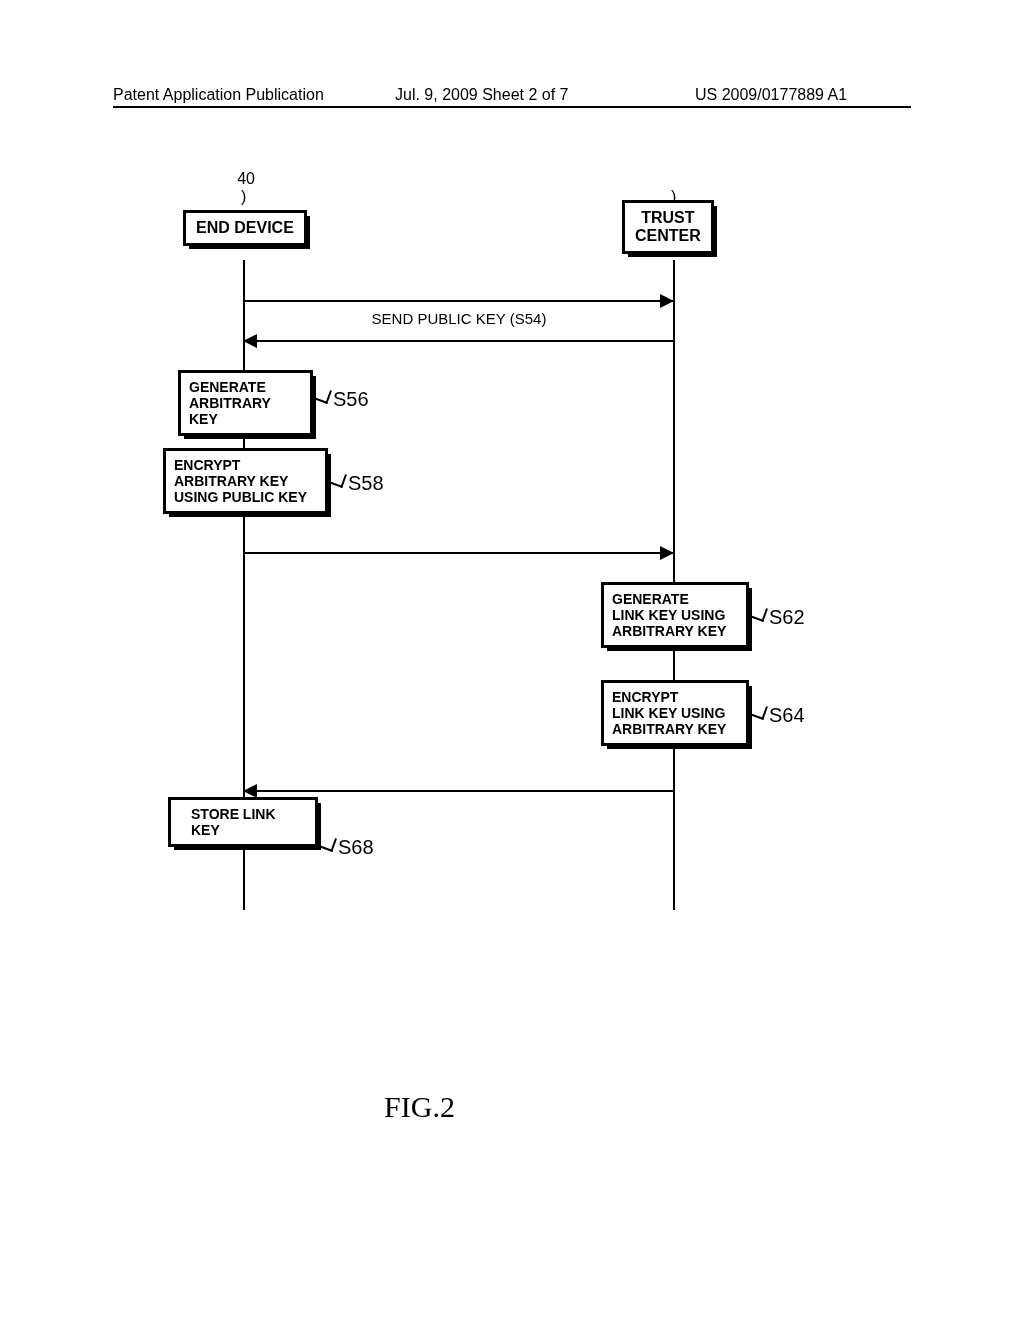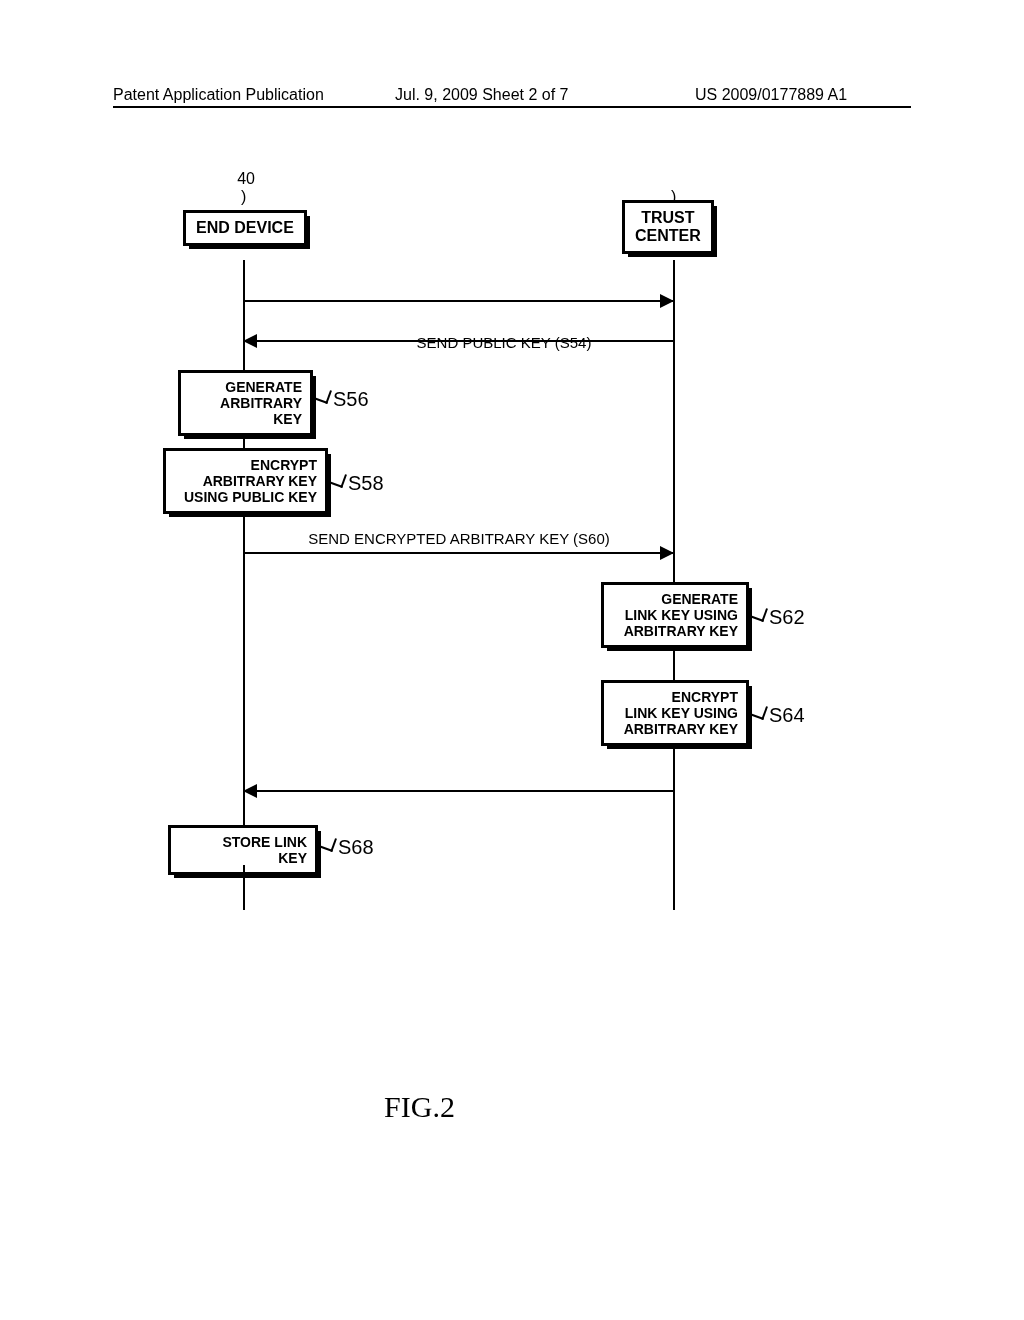--- a/index.html
+++ b/index.html
@@ -68,21 +68,21 @@
   .part-left { left: 70px; top: 40px; }
   .part-right { left: 509px; top: 30px; }
 
   
   .proc-box {
     position: absolute;
     border: 3px solid #000;
     background: #fff;
     font-size: 14px;
     font-weight: bold;
-    text-align: right;
+    text-align: left;
     padding: 6px 8px;
     white-space: pre-line;
   }
   .proc-box::after {
     content: "";
     position: absolute;
     left: 3px; right: -6px; bottom: -6px; height: 6px;
     background: #000;
   }
   .proc-box::before {
@@ -164,52 +164,51 @@
 
   <div class="part-box part-left">END DEVICE</div>
   <div class="part-box part-right">TRUST
 CENTER</div>
 
   <div class="lifeline life-left"></div>
   <div class="lifeline life-right"></div>
 
   <div class="msg arrow-right" style="top:130px; left:131px; width:429px;"></div>
 
-  <div class="msg-label" style="top:164px;margin-left:45px;">SEND PUBLIC KEY (S54)</div>
+  <div class="msg-label" style="top:140px;">SEND PUBLIC KEY (S54)</div>
   <div class="msg arrow-left" style="top:170px; left:131px; width:429px;"></div>
 
   <div class="proc-box" style="top:200px; left:65px; width:135px;">GENERATE
 ARBITRARY KEY</div>
   <div class="ref-conn" style="top:218px; left:203px;"></div>
   <div class="step-ref" style="top:218px; left:220px;">S56</div>
 
   <div class="proc-box" style="top:278px; left:50px; width:165px;">ENCRYPT
 ARBITRARY KEY
 USING PUBLIC KEY</div>
   <div class="ref-conn" style="top:302px; left:218px;"></div>
   <div class="step-ref" style="top:302px; left:235px;">S58</div>
 
-  <div class="msg-label" style="top:360px;">SEND ENCRYPTED ARBITRARY KEY (S60)</div>
   <div class="msg arrow-right" style="top:382px; left:131px; width:429px;"></div>
 
   <div class="proc-box" style="top:412px; left:488px; width:148px;">GENERATE
 LINK KEY USING
 ARBITRARY KEY</div>
   <div class="ref-conn" style="top:436px; left:639px;"></div>
   <div class="step-ref" style="top:436px; left:656px;">S62</div>
 
   <div class="proc-box" style="top:510px; left:488px; width:148px;">ENCRYPT
 LINK KEY USING
 ARBITRARY KEY</div>
   <div class="ref-conn" style="top:534px; left:639px;"></div>
   <div class="step-ref" style="top:534px; left:656px;">S64</div>
 
   <div class="msg arrow-left" style="top:620px; left:131px; width:429px;"></div>
 
-  <div class="proc-box" style="top:655px; left:55px; width:150px;padding-left:20px;">STORE LINK KEY</div>
+  <div class="proc-box" style="top:627px; left:55px; width:150px;padding-left:20px;">STORE LINK KEY</div>
   <div class="ref-conn" style="top:666px; left:208px;"></div>
   <div class="step-ref" style="top:666px; left:225px;">S68</div>
 
   <div style="position:absolute; top:740px; left:0; width:100%; height:200px; background:#fff;"></div>
   <div class="lifeline life-left" style="top:695px; height:45px;"></div>
   <div class="lifeline life-right" style="top:575px; height:165px;"></div>
 
 </div>
 
 <div class="fig-caption">FIG.2</div>

